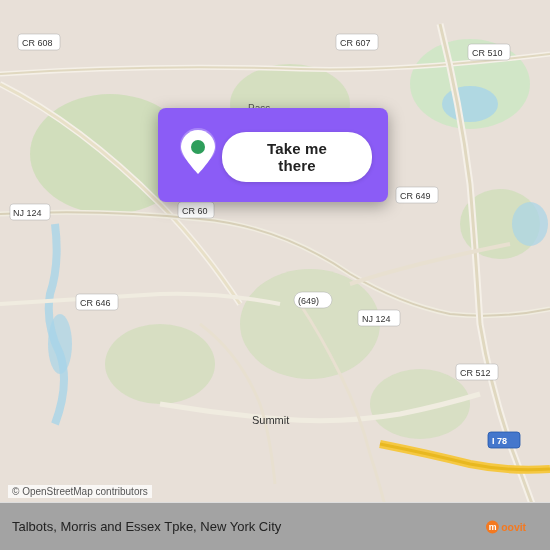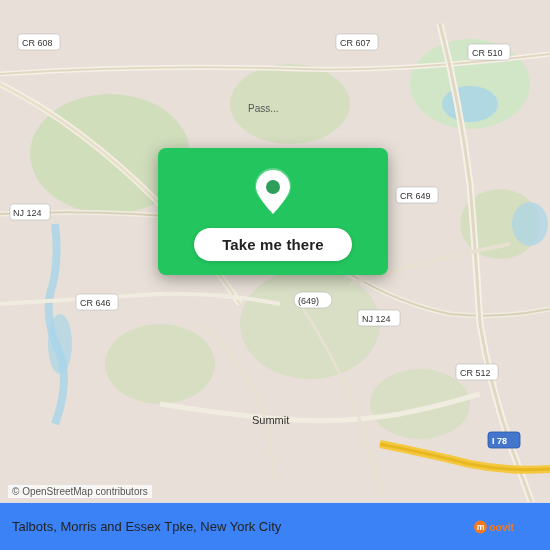--- a/index.html
+++ b/index.html
@@ -34,28 +34,27 @@
       width: 100%;
       height: 100%;
     }
 
     
     #location-card {
       position: absolute;
       top: 108px;
       left: 158px;
       width: 230px;
-      background: #22c55e;
+      background: #8b5cf6;
       border-radius: 8px;
       padding: 18px 16px 14px 16px;
       display: flex;
-      flex-direction: column;
+      flex-direction: row;
       align-items: center;
       box-shadow: 0 4px 16px rgba(0,0,0,0.35);
-      margin-top: 40px;
     }
 
     #pin-icon-wrapper {
       width: 52px;
       height: 52px;
       display: flex;
       align-items: center;
       justify-content: center;
       margin-bottom: 10px;
     }
@@ -72,22 +71,22 @@
       letter-spacing: 0.01em;
       box-shadow: 0 1px 4px rgba(0,0,0,0.15);
     }
 
     
     #bottom-bar {
       position: absolute;
       bottom: 0;
       left: 0;
       width: 100%;
-      background: #3b82f6;
-      padding: 8px 12px 8px 12px;
+      background: #a3a3a3;
+      padding: 8px 0 8px 12px;
       display: flex;
       align-items: center;
       justify-content: center;
       border-top: 1px solid #ddd;
       height: 48px;
     }
 
     #location-text {
       font-size: 13px;
       color: #222;

